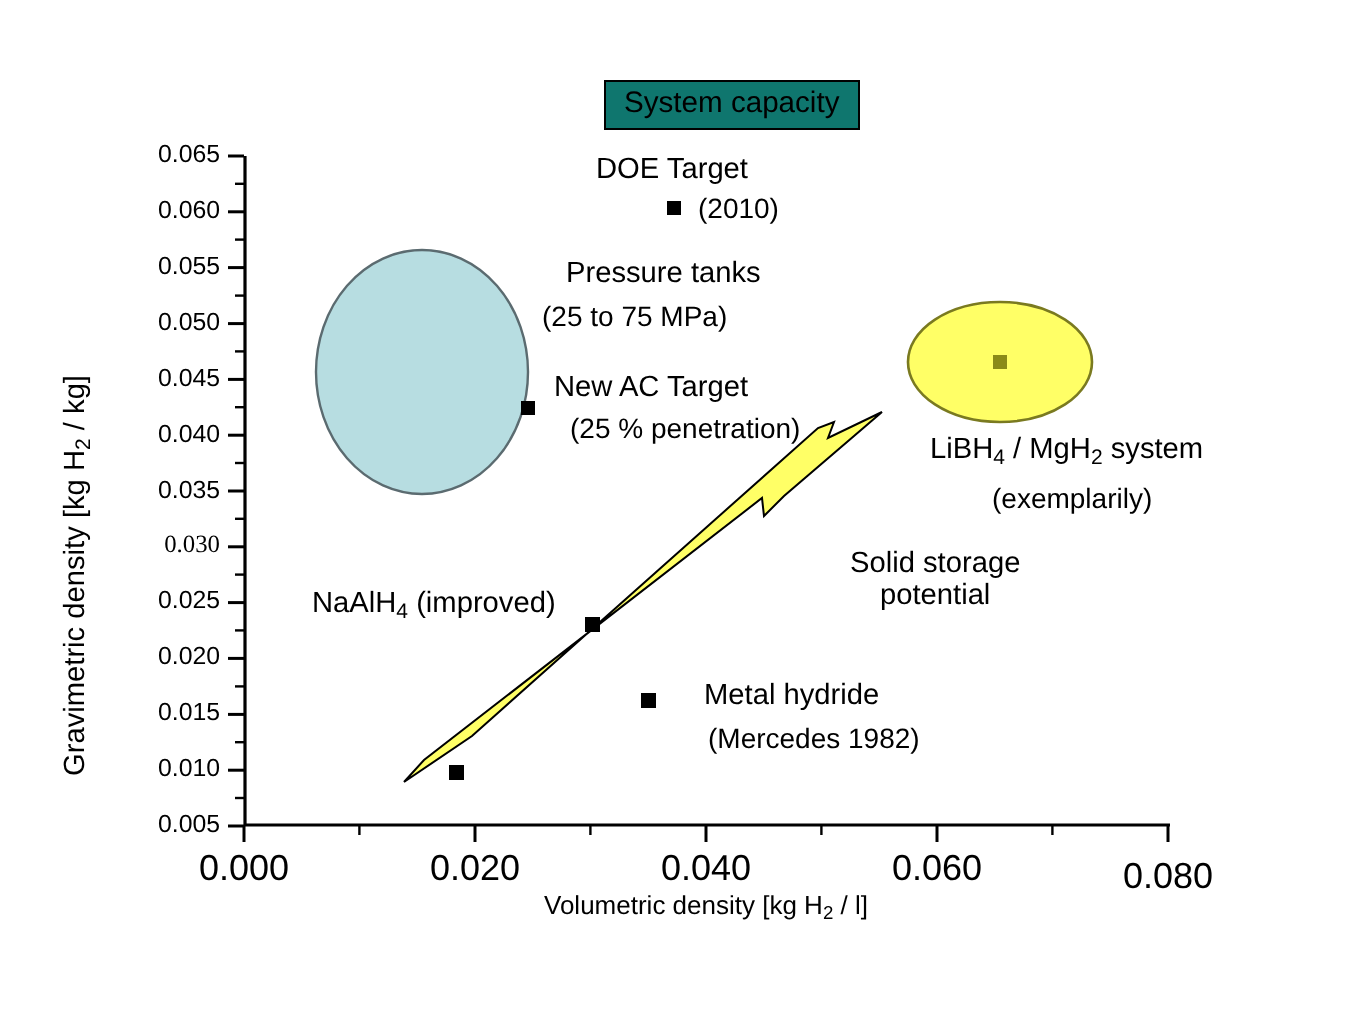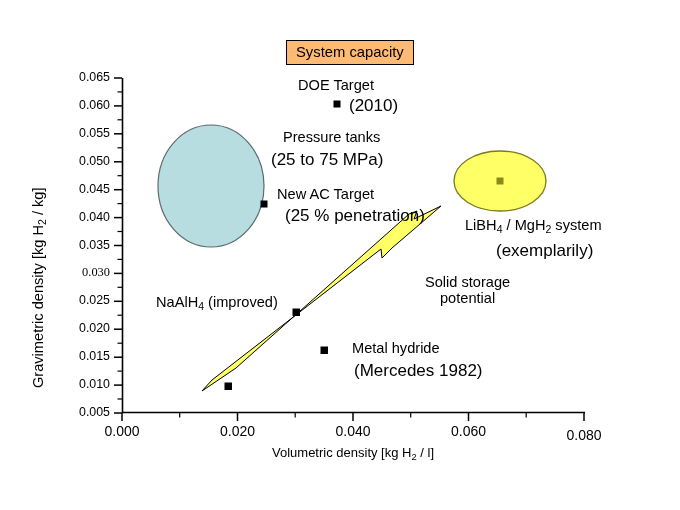--- a/index.html
+++ b/index.html
@@ -37,21 +37,21 @@
     line-height: 1.12;
   }
 
   
   .tick-y {
     font-size: 12.4px;
     text-align: right;
     transform: translateY(-50%);
   }
   .tick-x {
-    font-size: 14px;
+    font-size: 18px;
     text-align: center;
     transform: translateX(-50%);
   }
 
   
   .axis-title-x {
     font-size: 13px;
     text-align: center;
     transform: translateX(-50%);
   }
@@ -62,37 +62,38 @@
   }
   .sub {
     font-size: 0.72em;
     vertical-align: -0.28em;
   }
 
   
   .title-box {
     position: absolute;
     border: 1px solid #000;
-    background: #fdba74;
+    background: #0f766e;
     font-size: 14.8px;
     padding: 3px 9px 4px 9px;
     white-space: nowrap;
+    margin-left: 16px;
   }
 
   
   .anno {
     position: absolute;
     white-space: nowrap;
   }
   .anno .main {
     font-size: 14.6px;
     display: block;
   }
   .anno .note {
-    font-size: 17px;
+    font-size: 14px;
     display: block;
     text-align: center;
   }
   .anno.center { text-align: center; }
 </style>
 </head>
 <body>
 
 <div id="figure">
 

